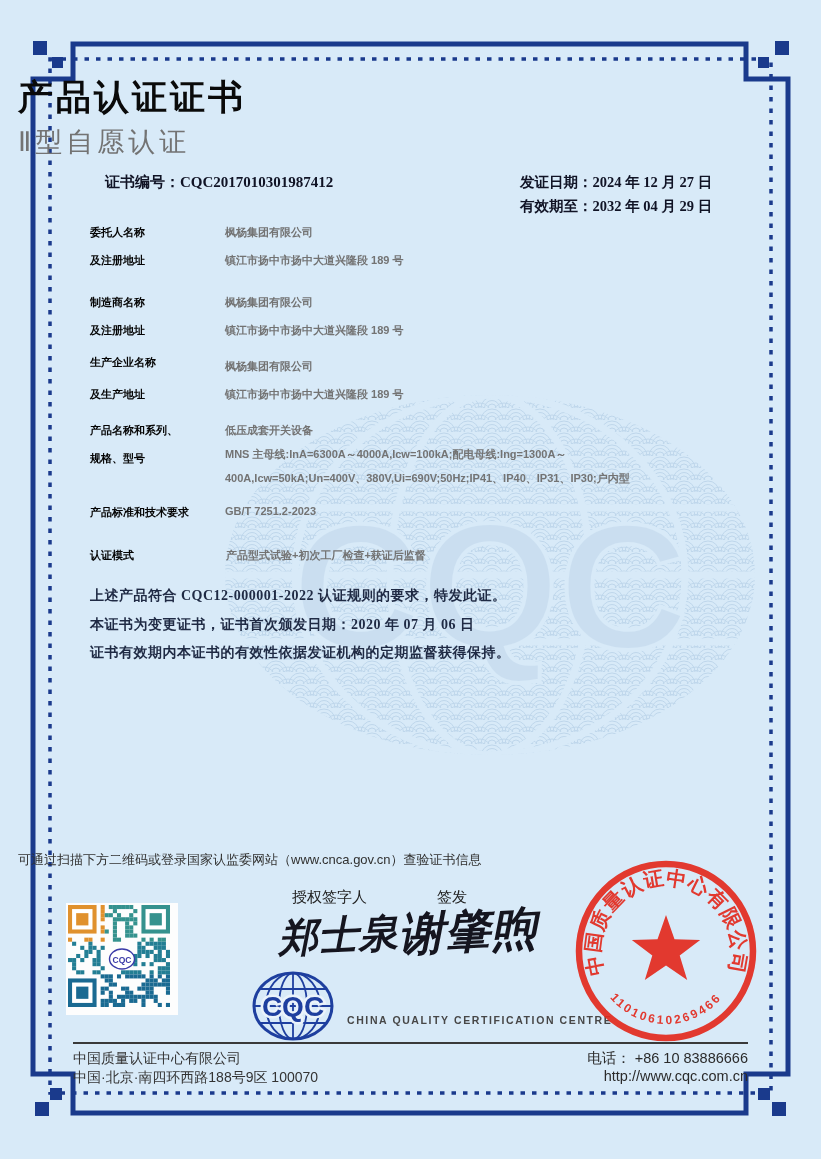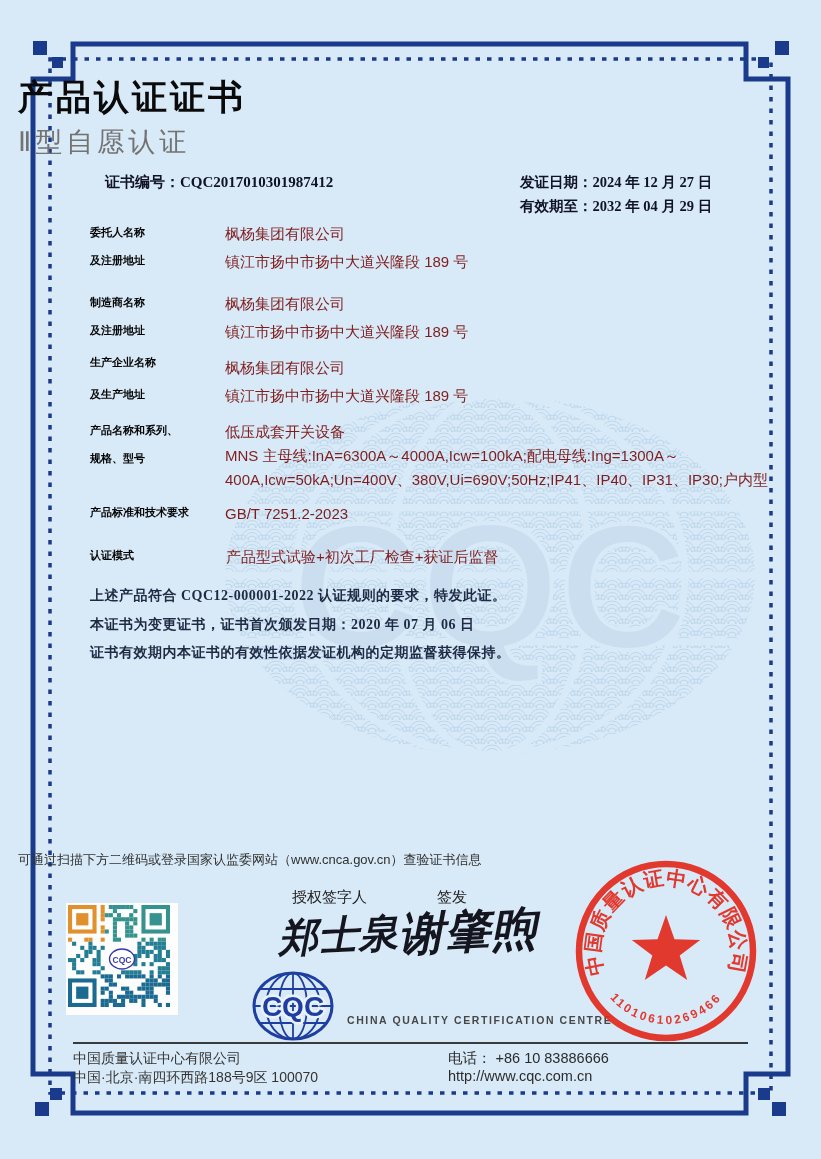--- a/index.html
+++ b/index.html
@@ -6,31 +6,31 @@
   .page{position:relative;width:821px;height:1159px;background:#d8eaf8;overflow:hidden;
         font-family:"Liberation Sans", sans-serif;color:#222;}
   .abs{position:absolute;}
   .center{left:18px;width:821px;text-align:left;}
   .title{font-size:35px;font-weight:700;letter-spacing:3px;color:#0a0a0a;}
   .subtitle{font-size:27px;font-weight:500;letter-spacing:4px;color:#737373;}
   .kai{font-family:"Liberation Serif", serif;}
   .certrow{font-size:15px;font-weight:700;color:#101325;}
   .daterow{font-size:14.5px;font-weight:700;color:#101325;line-height:24px;}
   .lbl{font-size:11px;font-weight:700;color:#050505;}
-  .val{font-size:15px;color:#7f1d1d;}
+  .val{font-size:11px;color:#737373;font-weight:bold;}
   .stmt{font-size:14px;color:#1f2a44;letter-spacing:0.5px;font-weight:600;}
   .note{font-size:13px;color:#30302f;}
   .siglbl{font-size:15px;color:#222;}
   .signature{font-family:"Liberation Serif", serif;font-style:italic;font-weight:700;color:#15151f;
              transform:rotate(-3deg);}
   .logo-cn{font-size:27px;font-weight:700;color:#383838;letter-spacing:2px;}
   .logo-en{font-size:10.5px;font-weight:700;color:#474747;letter-spacing:1.6px;}
   .footrule{height:2px;background:#3a3a3a;}
   .foot{font-size:14px;color:#333;line-height:19px;}
-  .foot-r{font-size:14.5px;color:#2b2b2b;line-height:19px;text-align:left;}
+  .foot-r{font-size:14.5px;color:#2b2b2b;line-height:19px;text-align:right;}
 </style>
 </head>
 <body>
 
 <div class="page">
 
   <svg class="abs" style="left:0;top:0" width="821" height="1159" viewBox="0 0 821 1159">
     <defs>
       <pattern id="sg" width="24" height="12" patternUnits="userSpaceOnUse">
         <g fill="none" stroke="#a5c3de" stroke-width="1">

